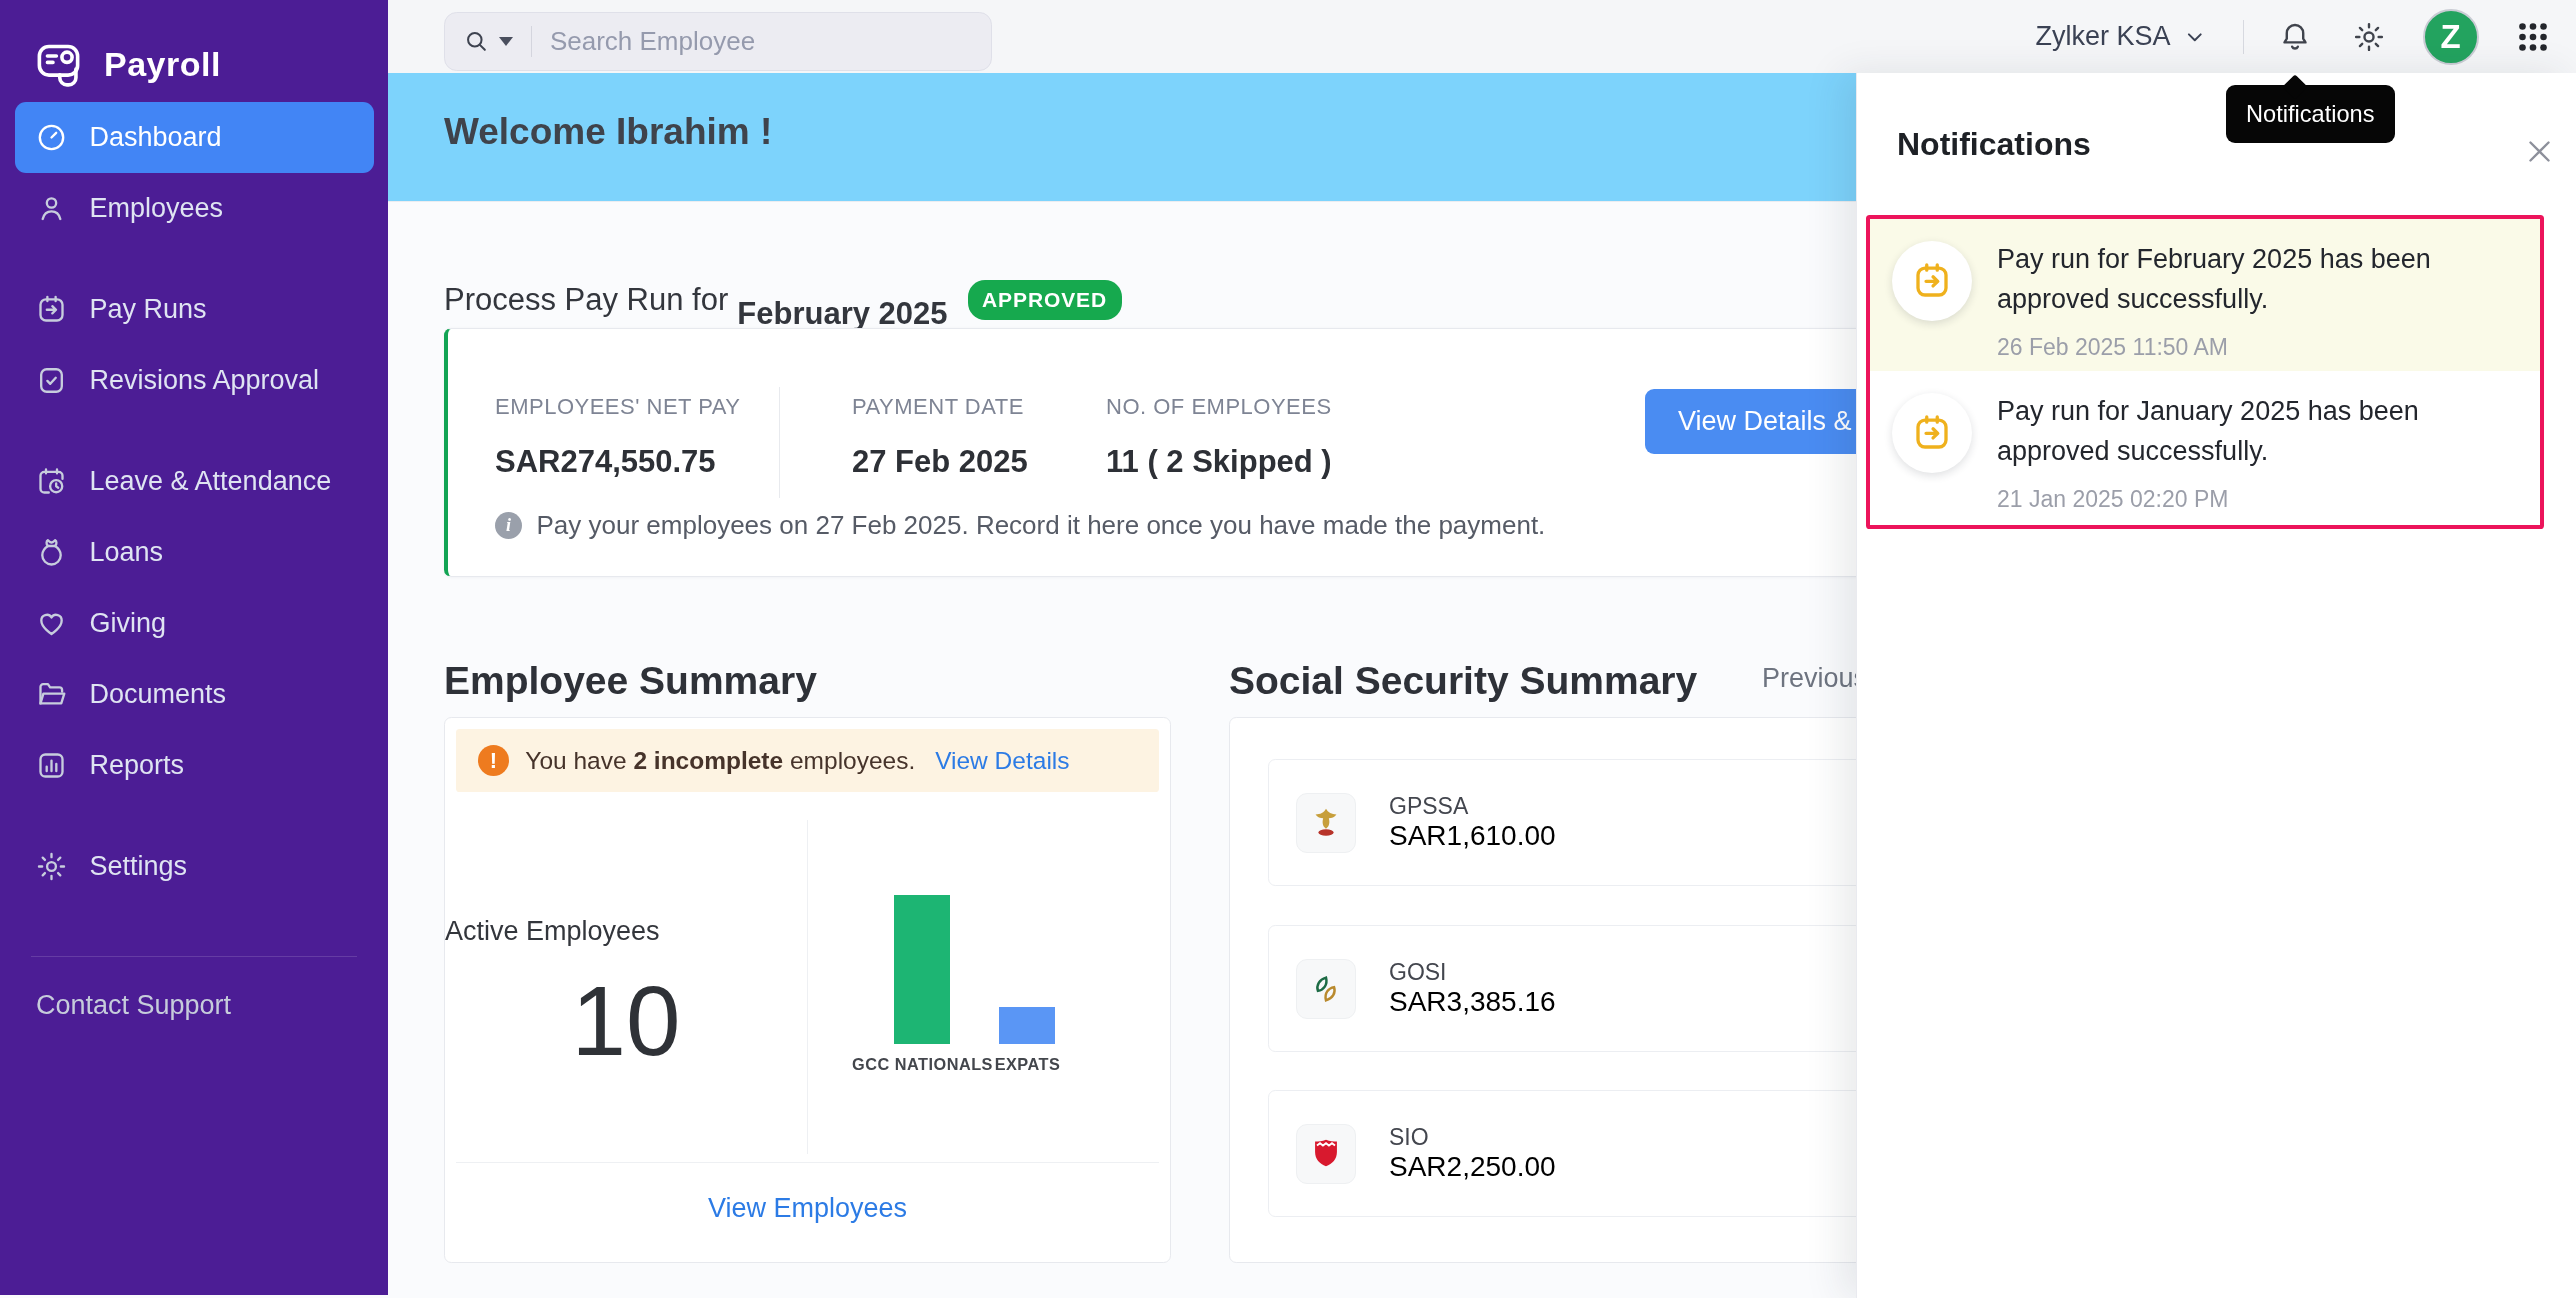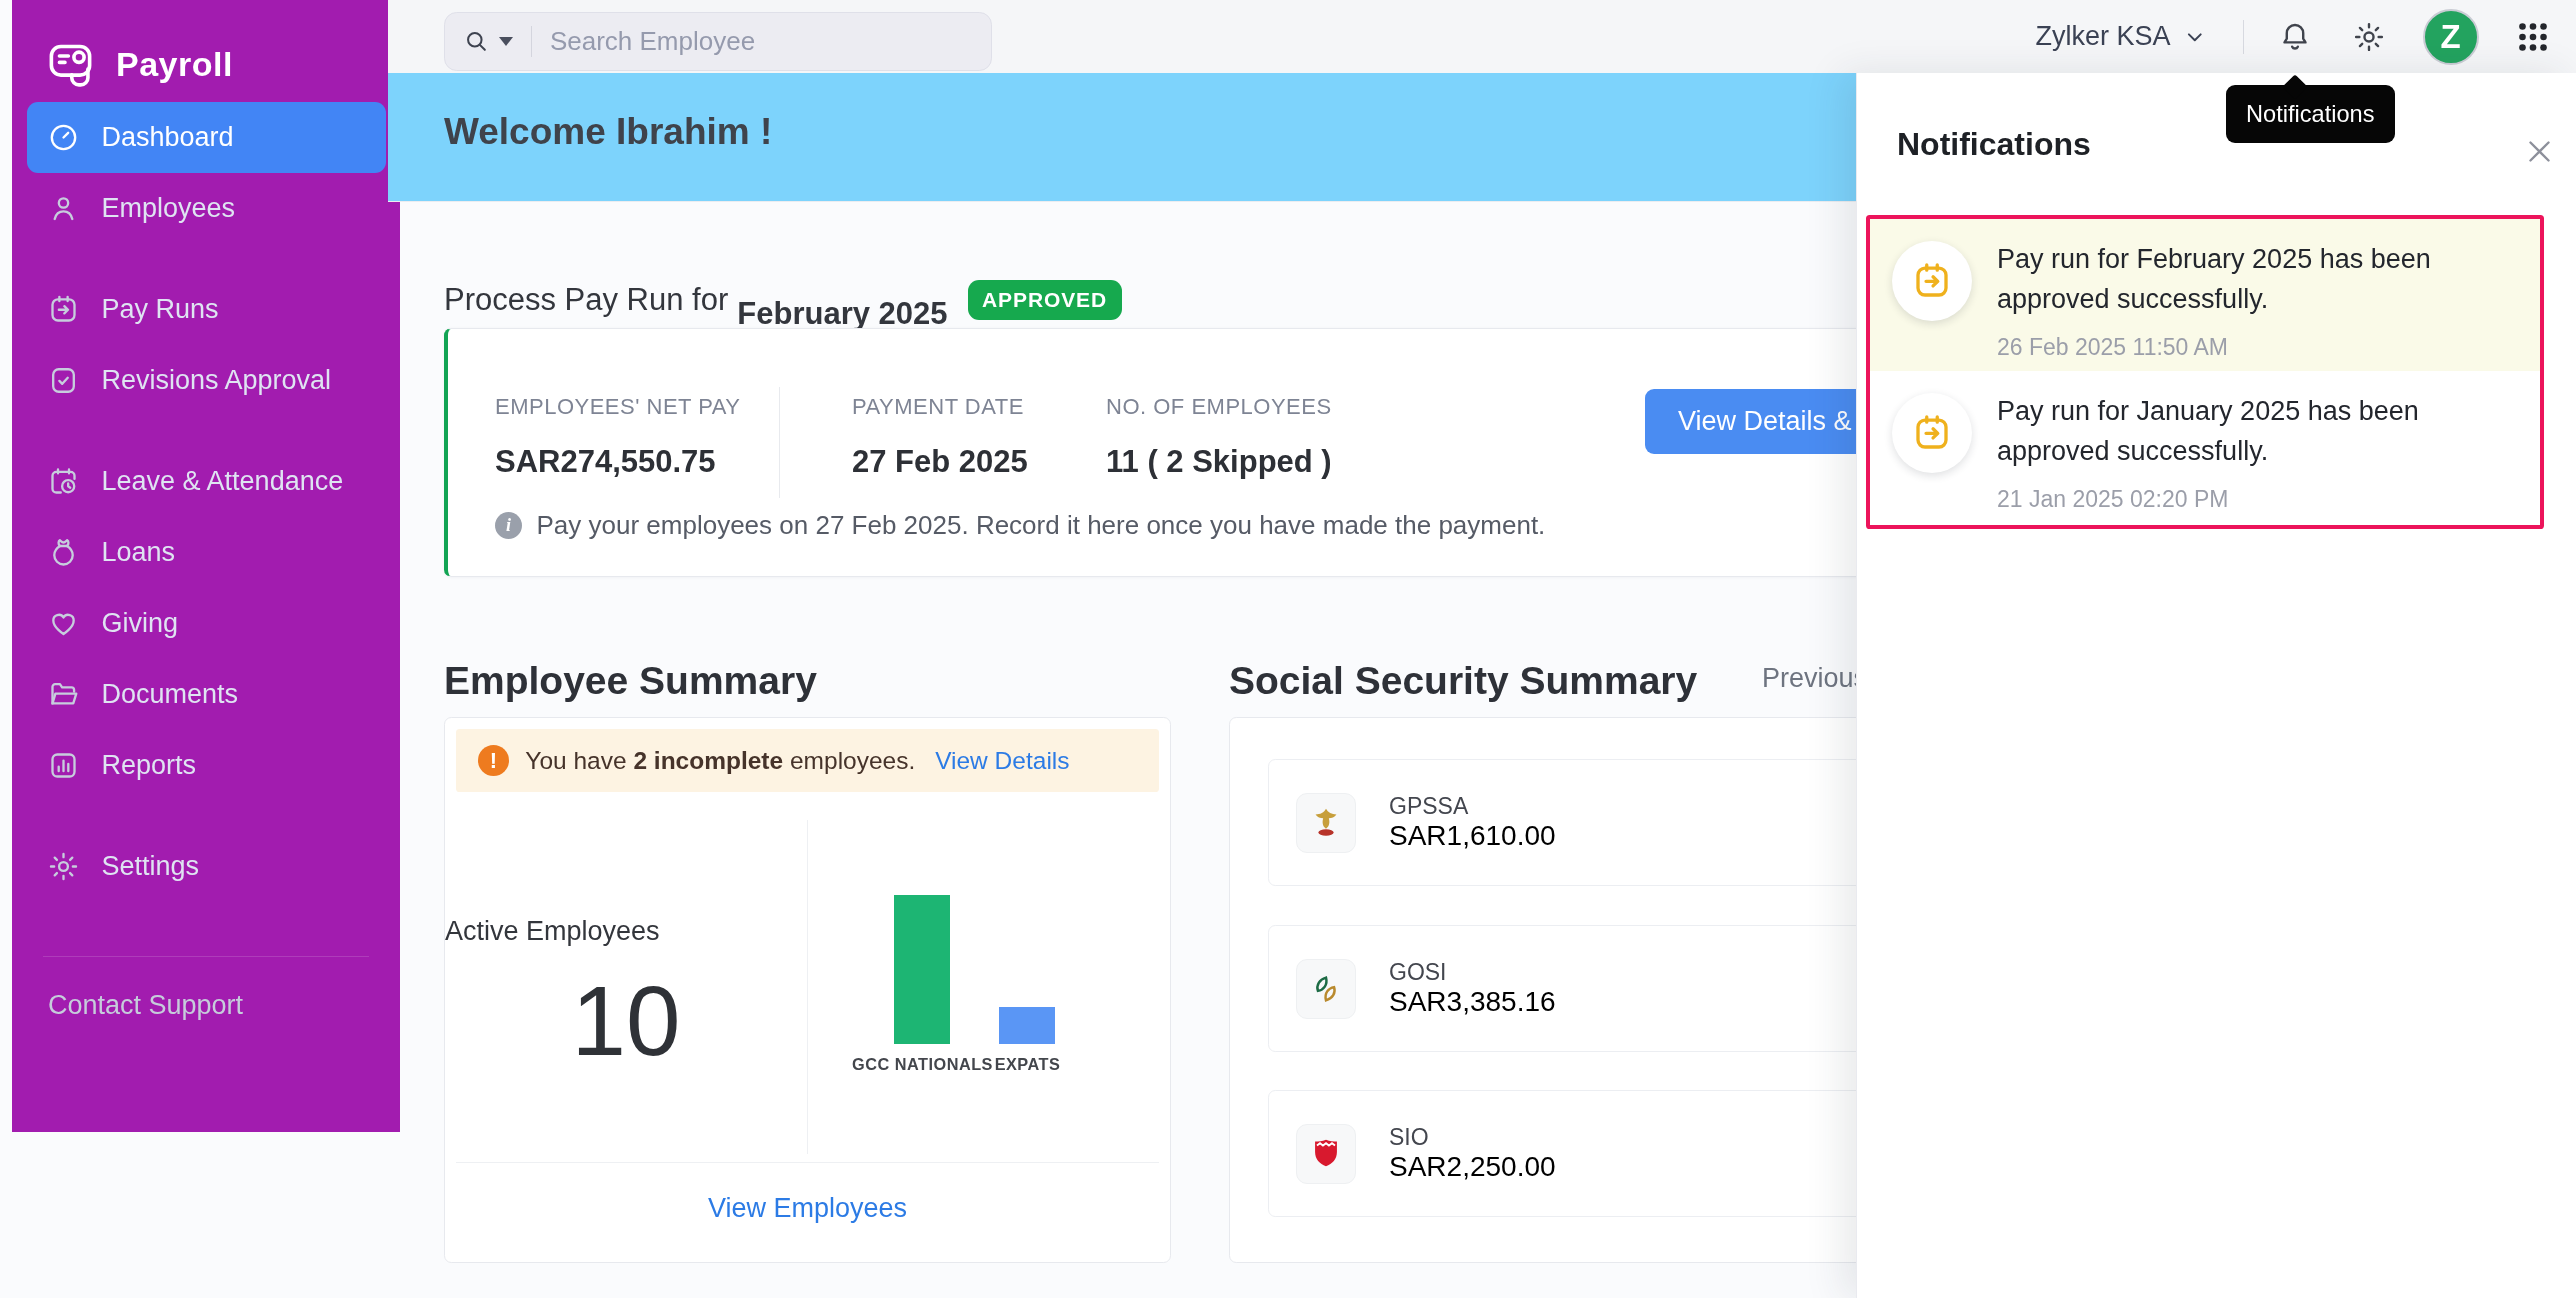--- a/index.html
+++ b/index.html
@@ -1,21 +1,21 @@
 <!DOCTYPE html>
 <html style="font-size:14.5px"><head>
 <meta charset="utf-8">
 <style>
   * { margin:0; padding:0; box-sizing:border-box; }
   html,body { width:2576px; height:1299px; overflow:hidden; }
   body { font-family:"Liberation Sans","DejaVu Sans",sans-serif; background:#fafbfd; position:relative; }
   svg { display:block; }
 
   
-  .sidebar { position:absolute; left:12px; top:0; width:388px; height:1132px; background:#a21caf; color:#dfe4f2; }
+  .sidebar { position:absolute; left:0; top:0; width:388px; height:1295px; background:#4c1d95; color:#dfe4f2; }
   .logo-row { display:flex; align-items:center; gap:20px; padding:27px 0 0 33px; height:102px; }
   .logo-row svg { width:51px; height:51px; color:#ffffff; }
   .logo-title { font-size:34px; font-weight:bold; color:#ffffff; letter-spacing:0.5px; }
   .nav { padding-top:0; }
   .nav-item { display:flex; align-items:center; height:71px; margin:0 14.5px; padding:0 20px; border-radius:11px; gap:22px; font-size:27px; color:#dfe4f2; cursor:pointer; }
   .nav-item svg { width:33px; height:33px; flex:none; color:#c7cddd; }
   .nav-item.active { background:#4285f5; color:#ffffff; }
   .nav-item.active svg { color:#ffffff; }
   .gap-lg { margin-top:30px; }
   .side-divider { height:0.9px; background:rgba(255,255,255,.14); margin:0 31px; position:absolute; left:0; right:0; top:956px; }
@@ -38,21 +38,21 @@
   .icon-btn svg { width:34px; height:34px; color:#40444d; }
   .avatar { width:56px; height:56px; border-radius:50%; background:#23a35f; border:2.7px solid #c9ccd4; color:#fff; font-size:33px; font-weight:bold; display:flex; align-items:center; justify-content:center; margin-right:36px; cursor:pointer; }
   .grid-btn { margin-right:25.4px; cursor:pointer; }
   .grid-btn svg { width:36px; height:36px; }
 
   .welcome-band { position:absolute; left:0; top:73px; width:100%; height:129px; background:#7dd3fc; border-bottom:0.9px solid #ebedf1; }
   .welcome { position:absolute; left:56px; top:38px; font-size:37px; font-weight:600; color:#3f434b; }
 
   .payrun-head { position:absolute; left:56px; top:268px; font-size:31px; color:#33363d; display:flex; align-items:center; }
   .payrun-head b { font-weight:bold; margin-left:9px;margin-top:28px; }
-  .badge { margin-left:20px; background:#16a94e; color:#fff; font-size:21px; font-weight:bold; letter-spacing:0.9px; padding:8.2px 14.5px; border-radius:11px; }
+  .badge { margin-left:20px; background:#16a94e; color:#fff; font-size:21px; font-weight:bold; letter-spacing:0.9px; padding:8.2px 14.5px; border-radius:17px; }
 
   .card { background:#fff; border:0.9px solid #e7e9ee; border-radius:7.3px; }
   .payrun-card { position:absolute; left:56px; top:328px; width:2077px; height:249px; border-left:4.5px solid #12a454; box-shadow:0 0.9px 2.7px rgba(25,30,45,.04); }
   .stat { position:absolute; top:65px; }
   .stat-label { font-size:22px; color:#7e8494; letter-spacing:0.5px; }
   .stat-value { font-size:31px; font-weight:bold; color:#2d3036; margin-top:23.6px; }
   .stat-sep { position:absolute; left:331px; top:58px; width:0.9px; height:111px; background:#e8eaee; }
   .payrun-info { position:absolute; left:47px; top:181px; display:flex; align-items:center; gap:14.5px; font-size:26px; color:#565b66; }
   .info-i { width:27px; height:27px; border-radius:50%; background:#9aa0ab; color:#fff; font-size:18px; font-style:italic; font-weight:bold; display:flex; align-items:center; justify-content:center; flex:none; font-family:"Liberation Serif",serif; }
   .cta-btn { position:absolute; left:1197px; top:60px; height:65px; padding:0 33px; background:#4a8cf2; color:#fff; font-size:27px; border:none; border-radius:9px; white-space:nowrap; cursor:pointer; font-family:inherit; }

